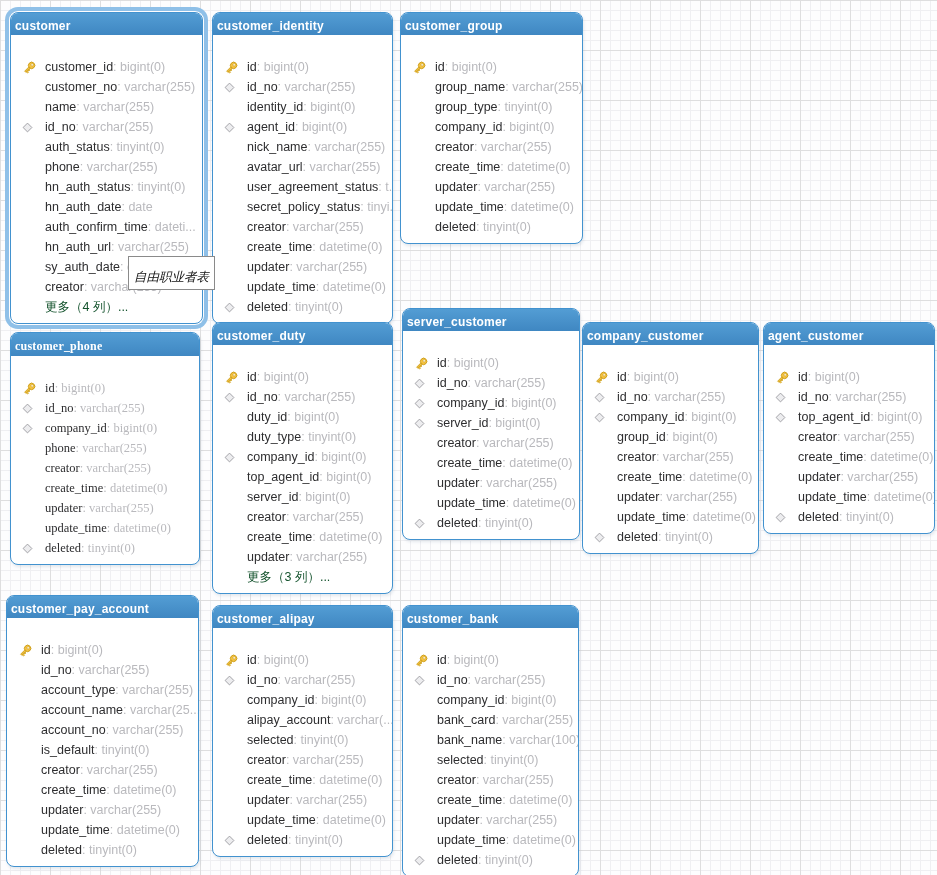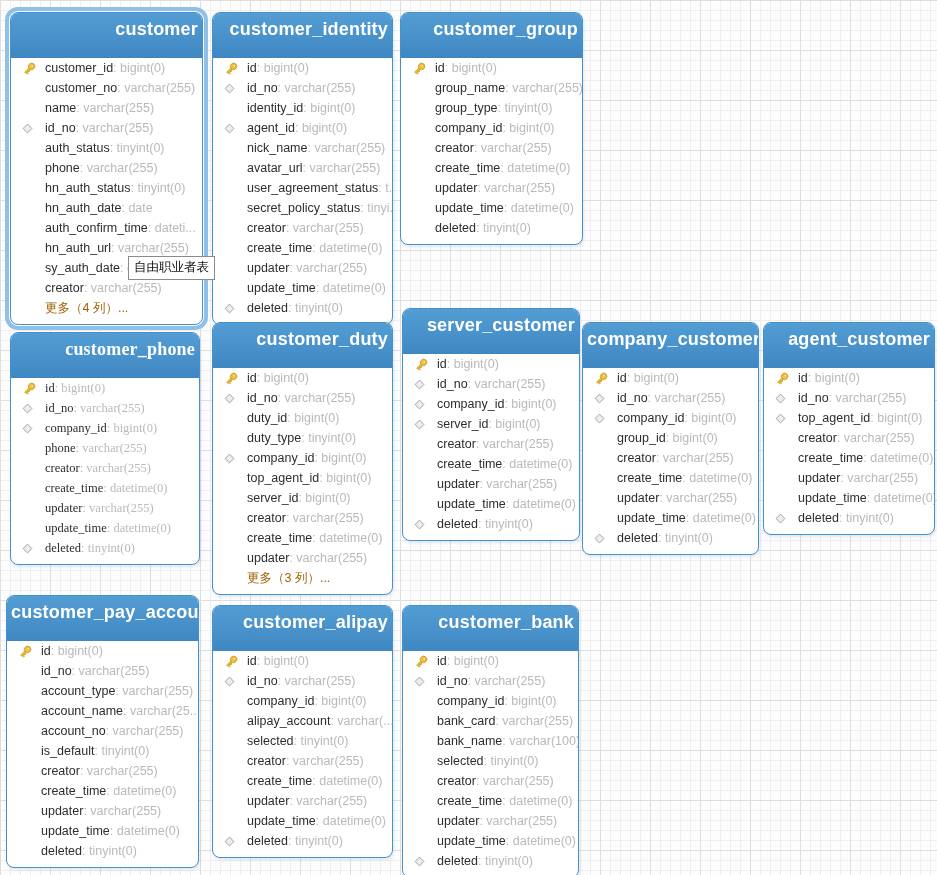--- a/index.html
+++ b/index.html
@@ -25,56 +25,57 @@
     border-radius: 8px;
     box-shadow: 1px 2px 3px rgba(60,90,120,0.12);
   }
   .entity.selected {
     box-shadow: 0 0 0 1px #fdfdfe, 0 0 0 5px #8fc0e8;
   }
   .entity-header {
     background: linear-gradient(#539dd4, #3f87c2);
     color: #ffffff;
     font-weight: bold;
-    font-size: 18px;
-    text-align: right;
-    padding: 6px 4px 18px 4px;
+    font-size: 12px;
+    text-align: left;
+    padding: 6px 4px 2px 4px;
     border-radius: 7px 7px 0 0;
     letter-spacing: 0.2px;
     cursor: move;
     white-space: nowrap; overflow: hidden;
   }
-  .entity-body { padding: 0 0 6px 0; }
+  .entity-body { padding: 22px 0 6px 0; }
   .row {
     height: 20px;
     display: flex;
     align-items: center;
     padding: 0 4px 0 8px;
     white-space: nowrap;
     overflow: hidden;
     font-size: 12.5px;
   }
   .cell-icon {
     width: 26px; flex: 0 0 26px;
     display: inline-flex; align-items: center; justify-content: flex-start;
     padding-left: 3px;
   }
   .fname { color: #2d2d2f; }
   .ftype { color: #b9b9bd; }
-  .more-text { color: #a16207; }
+  .more-text { color: #14532d; }
   #tooltip {
     position: absolute;
     left: 128px; top: 256px;
     background: #ffffff;
     border: 1px solid #8a8a8a;
-    padding: 2px 5px 3px 5px;
+    padding: 12px 5px 3px 5px;
     font-size: 12.5px;
     color: #111111;
     z-index: 50;
     white-space: nowrap;
+    font-style: italic;
   }
 </style>
 </head>
 <body>
 
 <div id="canvas">
     <div class="entity selected" style="left: 10px; top: 12px; width: 193px;">
       <div class="entity-header">customer</div>
       <div class="entity-body">
         <div class="row">

